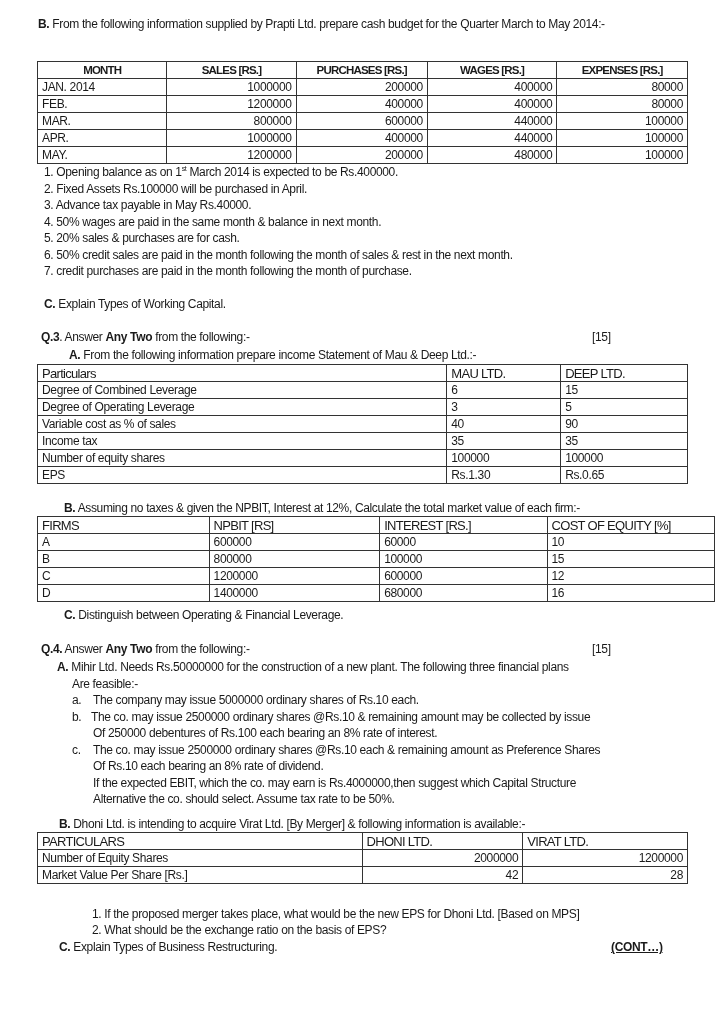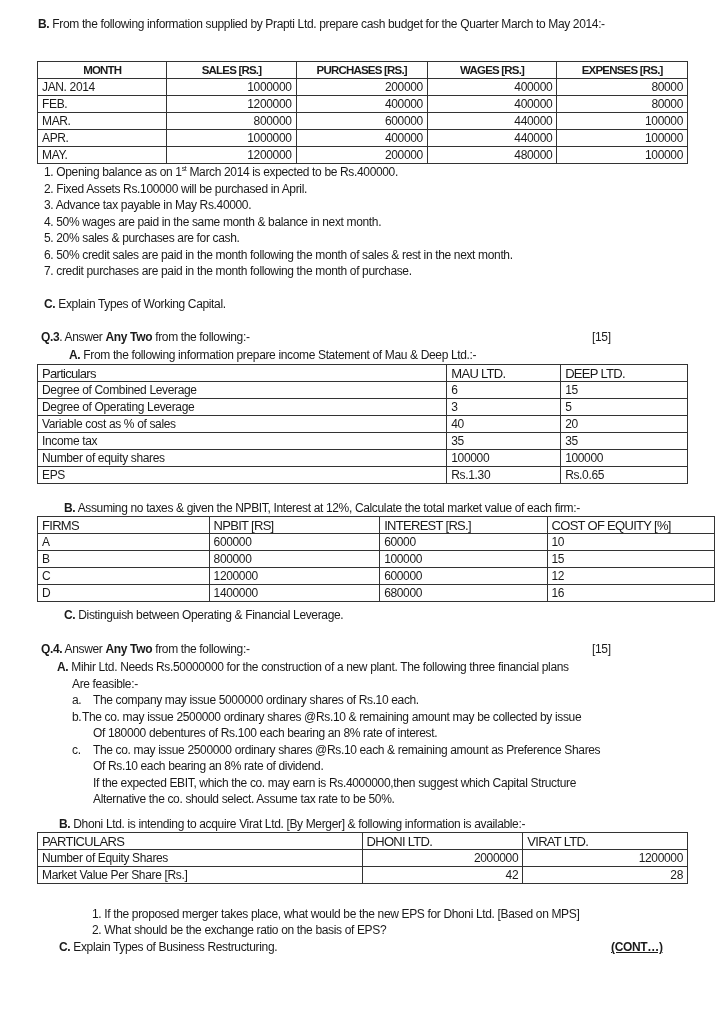--- a/index.html
+++ b/index.html
@@ -111,21 +111,21 @@
         <td>15</td>
       </tr>
   <tr>
         <td>Degree of Operating Leverage</td>
         <td>3</td>
         <td>5</td>
       </tr>
   <tr>
         <td>Variable cost as % of sales</td>
         <td>40</td>
-        <td>20</td>
+        <td>90</td>
       </tr>
   <tr>
         <td>Income tax</td>
         <td>35</td>
         <td>35</td>
       </tr>
   <tr>
         <td>Number of equity shares</td>
         <td>100000</td>
         <td>100000</td>
@@ -186,22 +186,22 @@
 <div class="line" style="left:41px; top:642px;"><b>Q.4.</b><span> Answer </span><b>Any Two</b><span> from the following:-</span></div>
 <div class="line" style="left:592px; top:642px;">[15]</div>
 
 <div class="line" style="left:57px; top:660px;"><b>A.</b><span> Mihir Ltd. Needs Rs.50000000 for the construction of a new plant. The following three financial plans</span></div>
 <div class="line" style="left:72px; top:677px;">Are feasible:-</div>
 
 <div class="line" style="left:72px; top:693px;">a.</div>
 <div class="line" style="left:93px; top:693px;">The company may issue 5000000 ordinary shares of Rs.10 each.</div>
 
 <div class="line" style="left:72px; top:710px;">b.</div>
-<div class="line" style="left:82px; top:710px;">The co. may issue 2500000 ordinary shares @Rs.10 &amp; remaining amount may be collected by issue</div>
-<div class="line" style="left:93px; top:726px;">Of 180000 debentures of Rs.100 each bearing an 8% rate of interest.</div>
+<div class="line" style="left:91px; top:710px;">The co. may issue 2500000 ordinary shares @Rs.10 &amp; remaining amount may be collected by issue</div>
+<div class="line" style="left:93px; top:726px;">Of 250000 debentures of Rs.100 each bearing an 8% rate of interest.</div>
 
 <div class="line" style="left:72px; top:743px;">c.</div>
 <div class="line" style="left:93px; top:743px;">The co. may issue 2500000 ordinary shares @Rs.10 each &amp; remaining amount as Preference Shares</div>
 <div class="line" style="left:93px; top:759px;">Of Rs.10 each bearing an 8% rate of dividend.</div>
 <div class="line" style="left:93px; top:776px;">If the expected EBIT, which the co. may earn is Rs.4000000,then suggest which Capital Structure</div>
 <div class="line" style="left:93px; top:792px;">Alternative the co. should select. Assume tax rate to be 50%.</div>
 
 <div class="line" style="left:59px; top:817px;"><b>B.</b><span> Dhoni  Ltd. is intending to acquire Virat Ltd. [By Merger] &amp; following information is available:-</span></div>
 
 <table class="outer" style="left:37px; top:832px; width:651px;">

